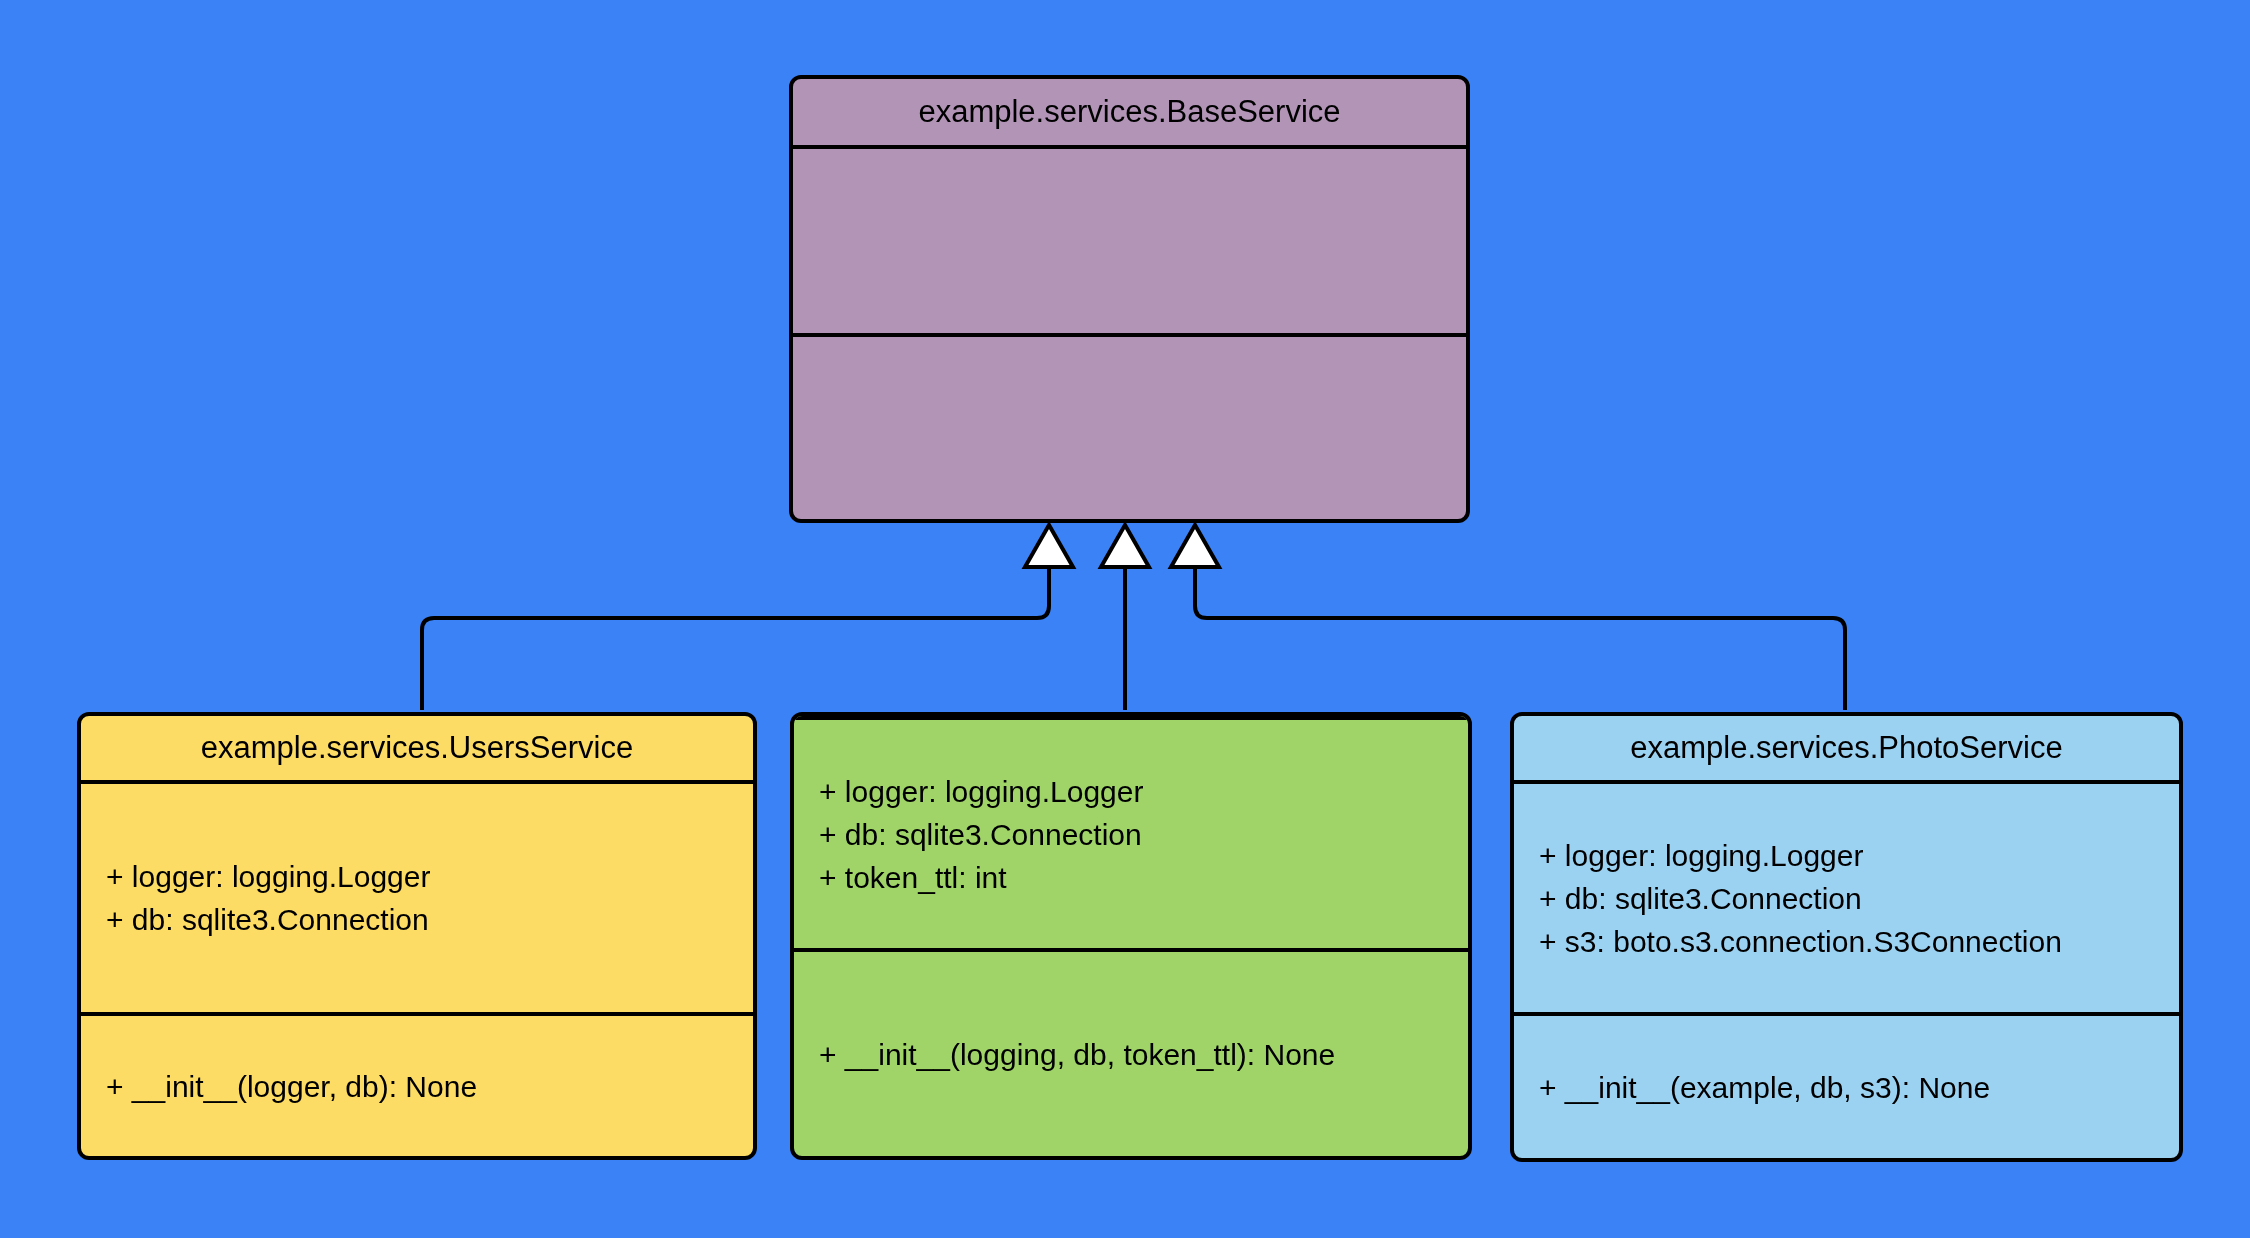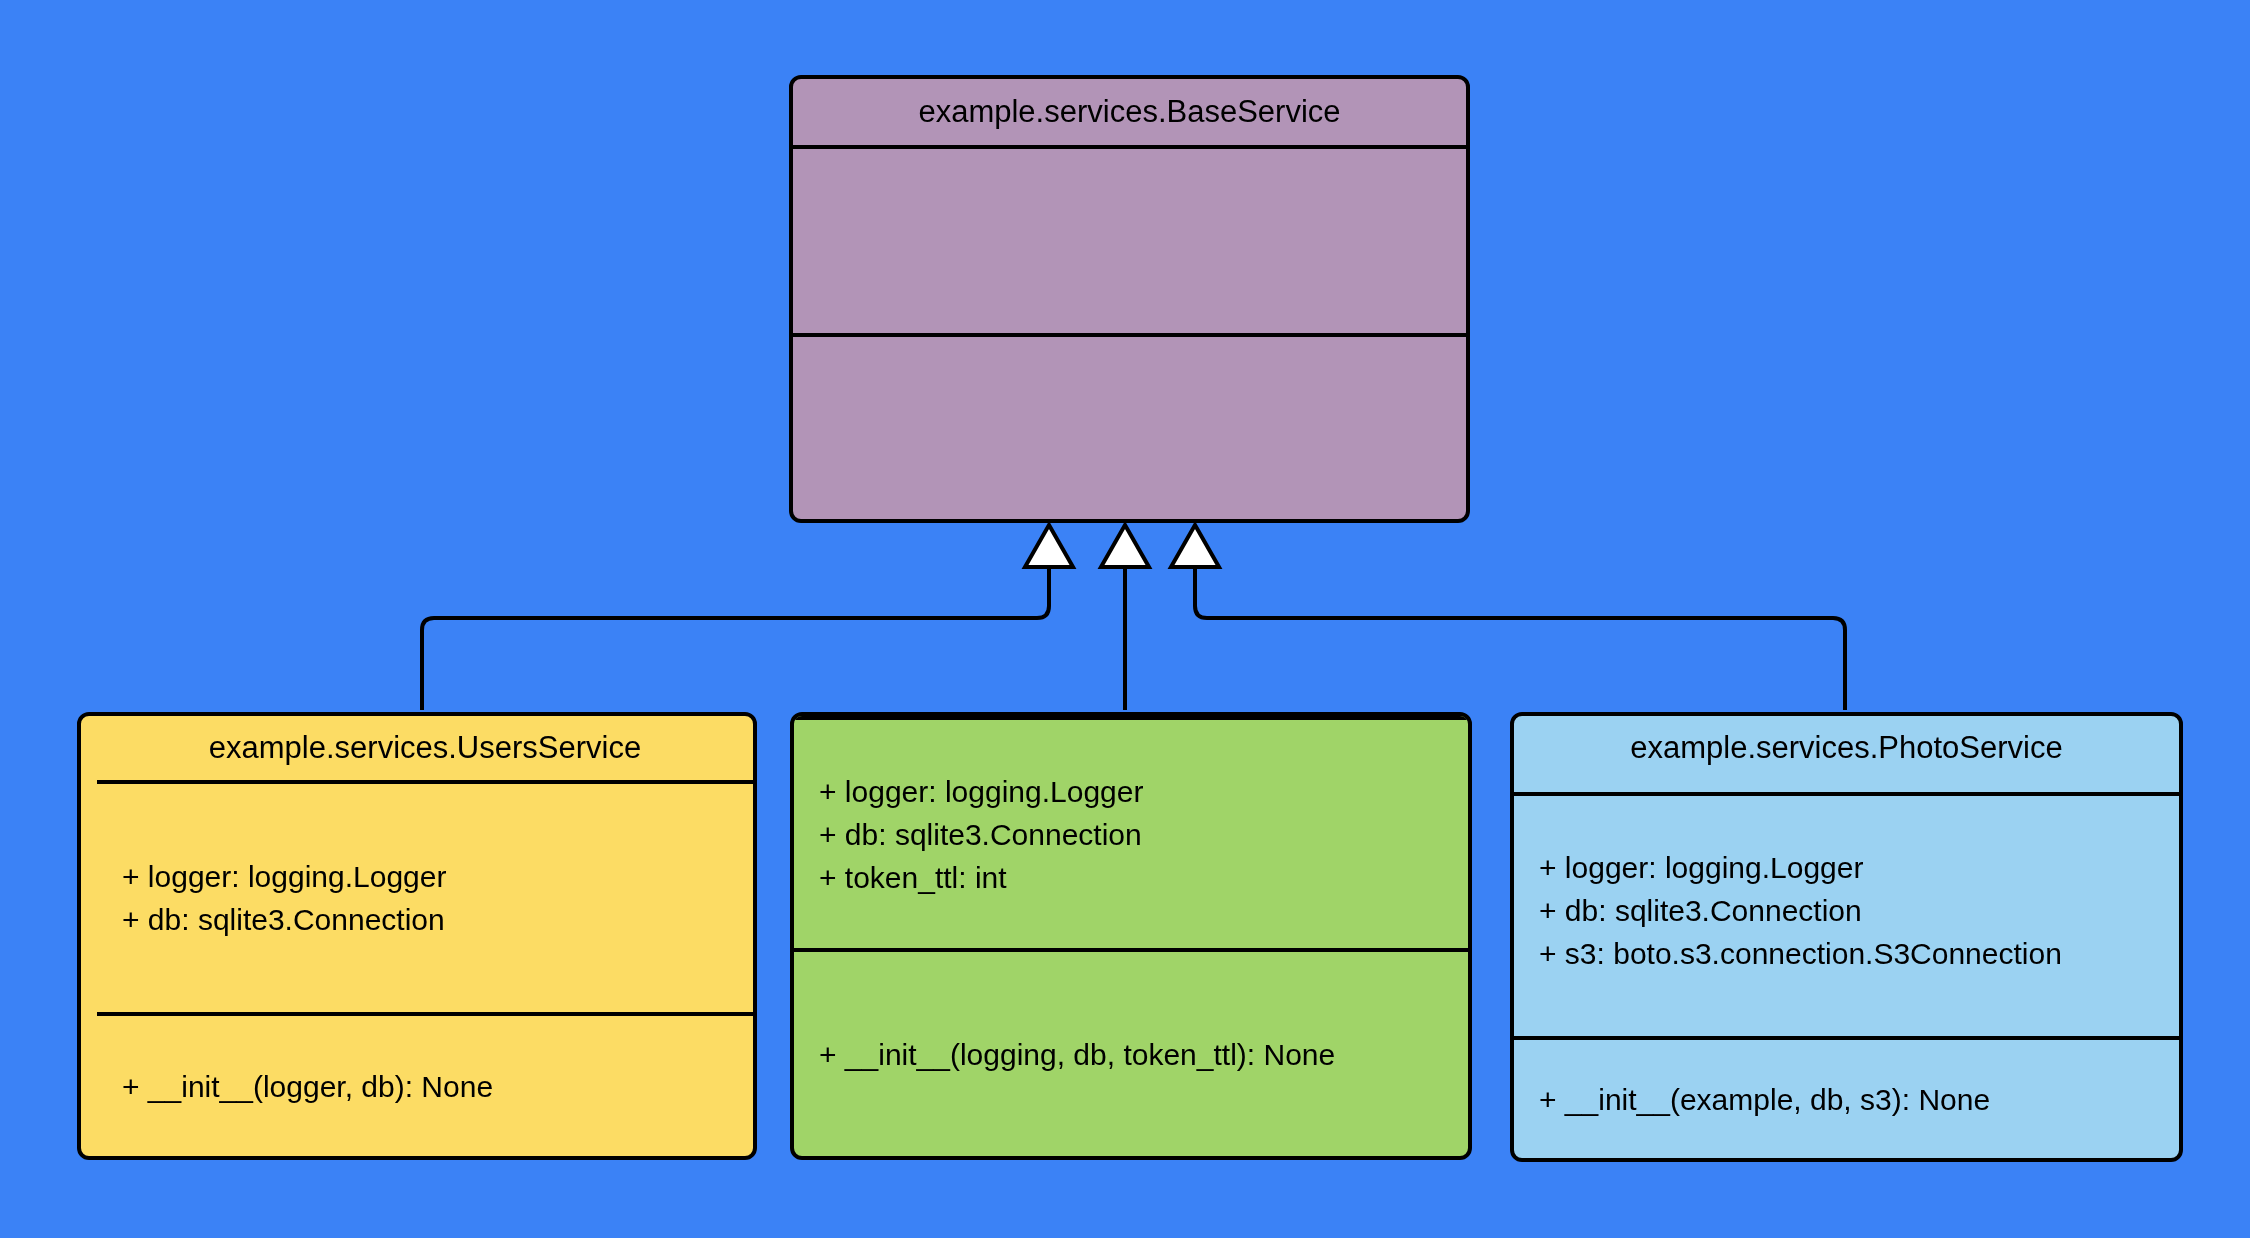--- a/index.html
+++ b/index.html
@@ -53,21 +53,21 @@
     font-size: 30px;
     line-height: 43px;
     padding-left: 25px;
     white-space: nowrap;
   }
   
   .box-base   { left: 789px;  top: 75px;  width: 681px; height: 448px; }
   .box-base .title   { height: 66px; }
   .box-base .attrs   { height: 188px; }
   
-  .box-users  { left: 77px;   top: 712px; width: 680px; height: 448px; padding-left: 16px; }
+  .box-users  { left: 77px;   top: 712px; width: 680px; height: 448px; }
   .box-auth   { left: 790px;  top: 712px; width: 682px; height: 448px; }
   .box-photo  { left: 1510px; top: 712px; width: 673px; height: 450px; }
   .child .title { height: 64px; }
   .child .attrs { height: 232px; }
 </style>
 </head>
 <body>
 
 <div class="canvas">
 
@@ -105,21 +105,21 @@
     <div class="section attrs">
       <div class="member-line">+ logger: logging.Logger</div>
       <div class="member-line">+ db: sqlite3.Connection</div>
       <div class="member-line">+ token_ttl: int</div>
     </div>
     <div class="section grow methods">
       <div class="member-line">+ __init__(logging, db, token_ttl): None</div>
     </div>
   </div>
 
-  <div class="uml-class child box-photo" style="background-color: rgb(155, 210, 242); gap: 12px;">
+  <div class="uml-class child box-photo" style="background-color: rgb(155, 210, 242);">
     <div class="title">example.services.PhotoService</div>
     <div class="section attrs">
       <div class="member-line">+ logger: logging.Logger</div>
       <div class="member-line">+ db: sqlite3.Connection</div>
       <div class="member-line">+ s3: boto.s3.connection.S3Connection</div>
     </div>
     <div class="section grow methods">
       <div class="member-line">+ __init__(example, db, s3): None</div>
     </div>
   </div>

